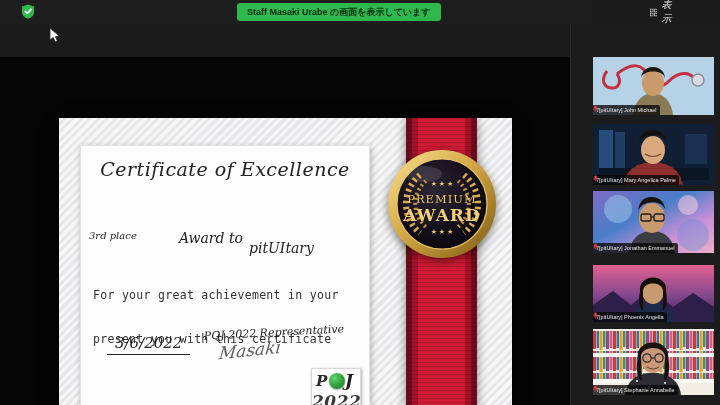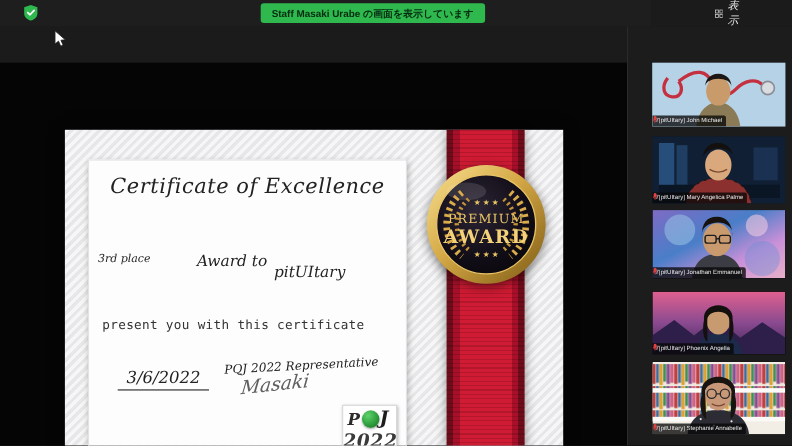--- a/index.html
+++ b/index.html
@@ -120,20 +120,21 @@
   <div id="stage-black" class="abs">
 
     <div id="cert" class="abs">
 
       <div id="cert-panel" class="abs">
         <div id="cert-title" class="abs script">Certificate of Excellence</div>
         <div id="cert-place" class="abs script">3rd place</div>
         <div id="cert-awardrow" class="abs script">Award to</div>
         <div id="cert-awardee" class="abs script">pitUItary</div>
         <div id="cert-body" class="abs">
+          <div>For your great achievement in your</div>
           <div>present you with this certificate</div>
           
         </div>
         <div id="cert-date" class="abs script">3/6/2022</div>
         <div id="cert-rep" class="abs script">PQJ 2022 Representative</div>
         <div id="cert-sign" class="abs script">Masaki</div>
 
         <div id="pqj-logo" class="abs">
           <span id="pqj-p" class="abs">P</span>
           <span id="pqj-circle" class="abs"></span>

